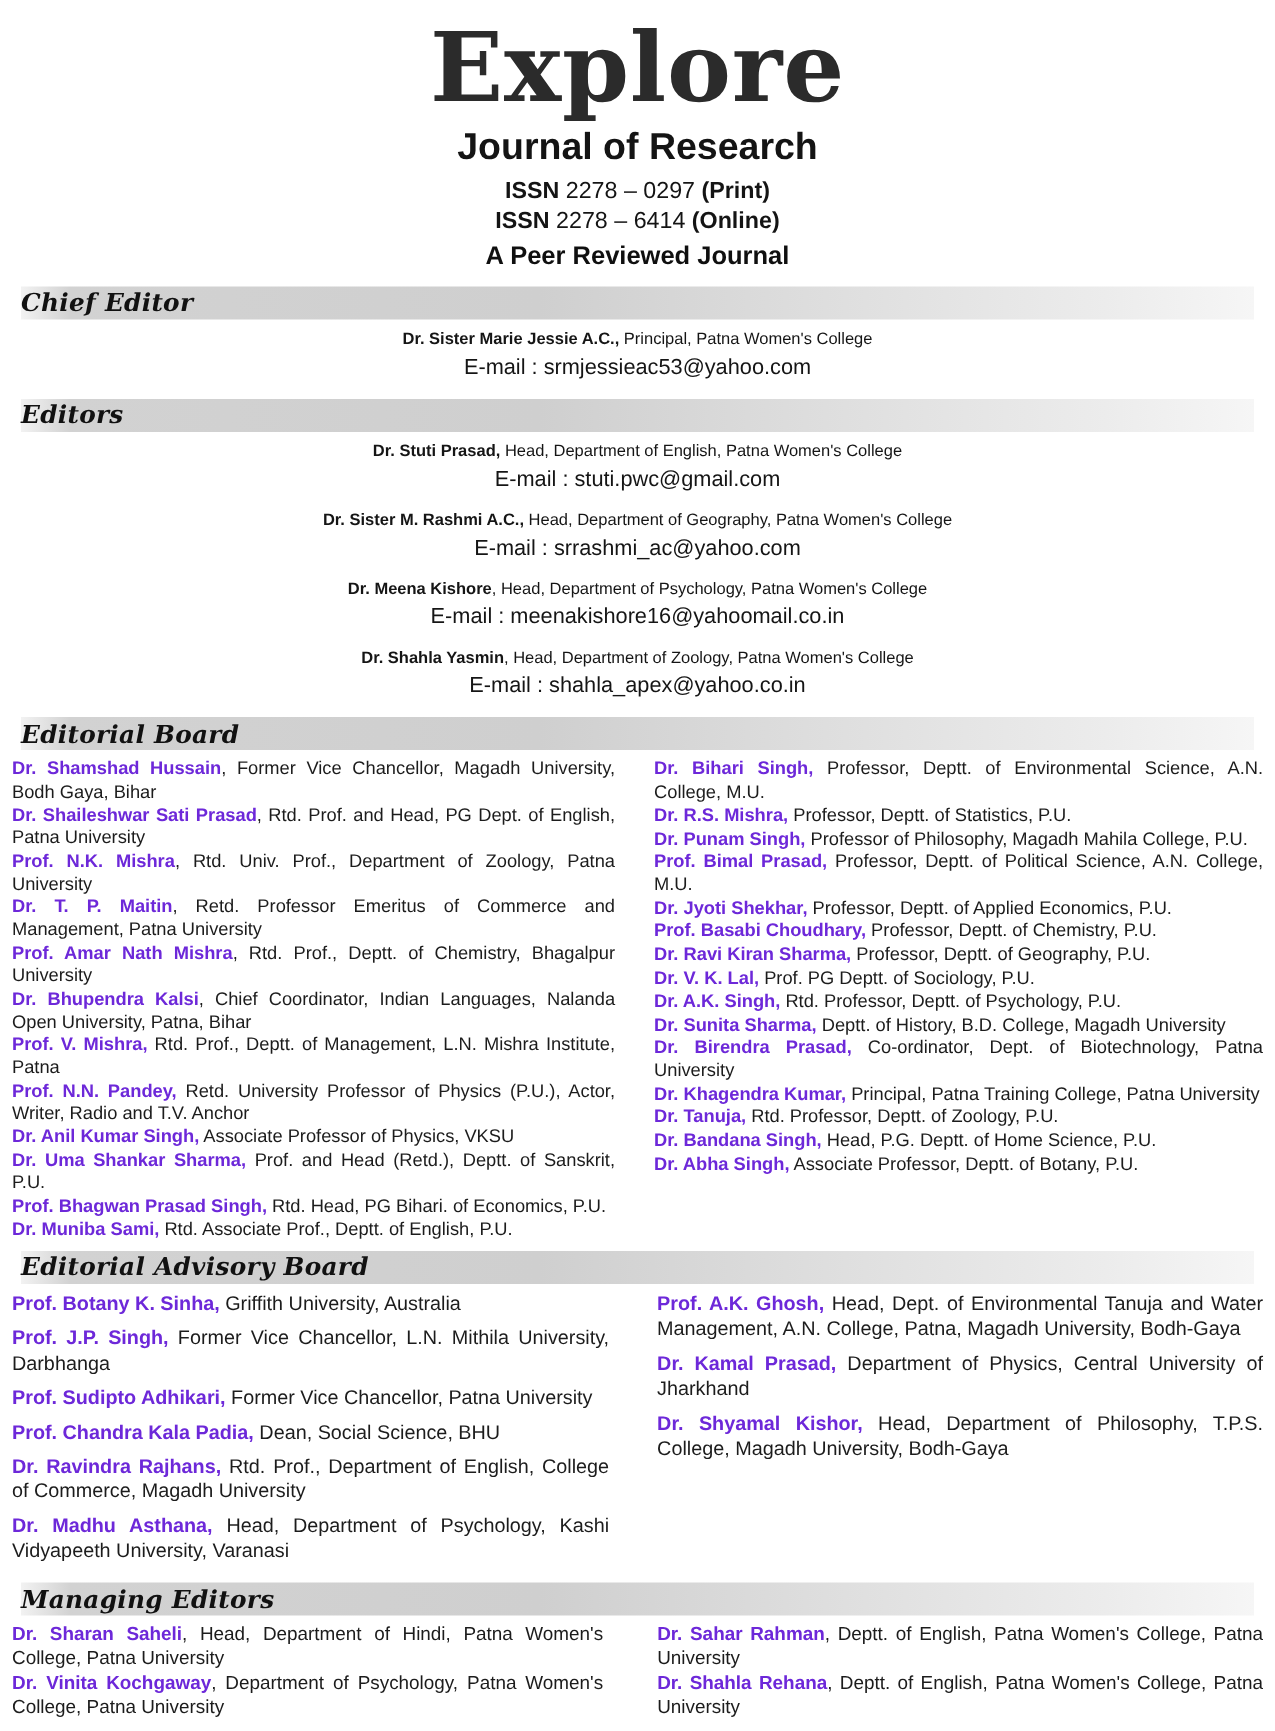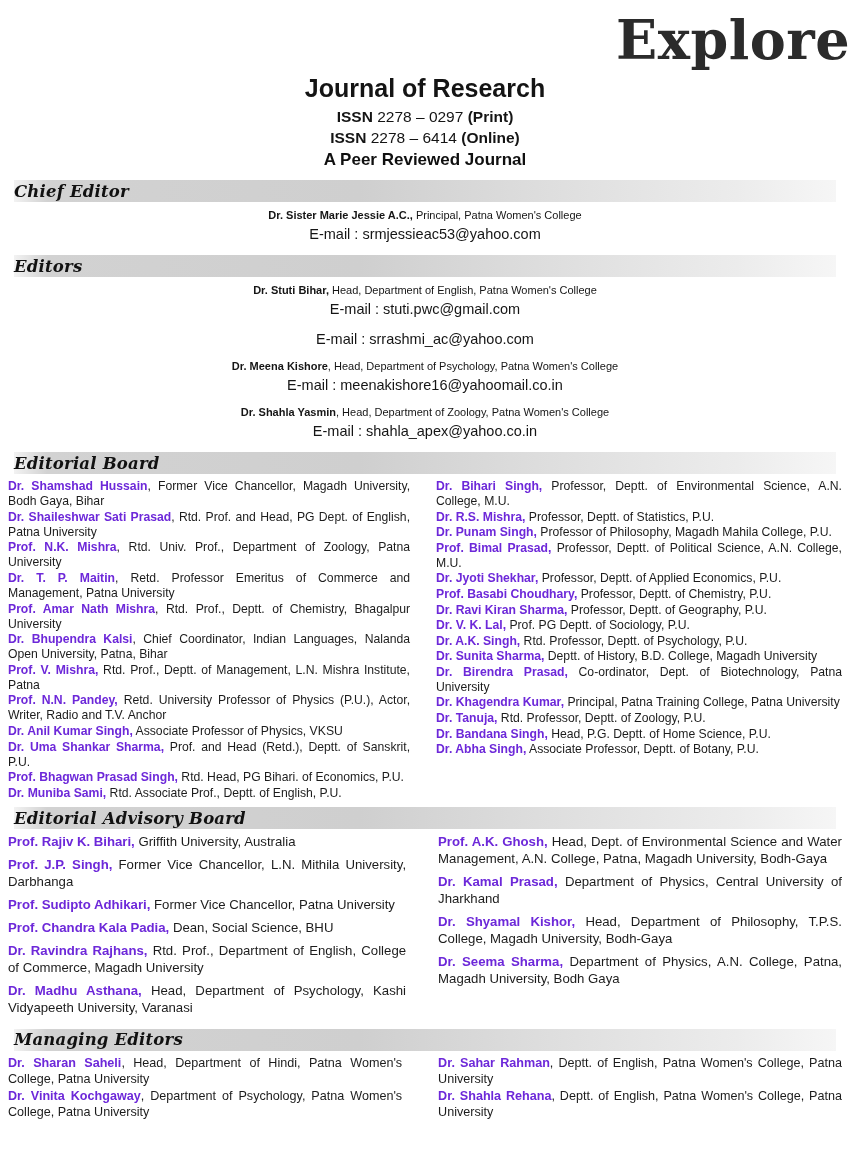--- a/index.html
+++ b/index.html
@@ -24,26 +24,25 @@
   }
 
   
   .masthead {
     text-align: center;
     padding-top: 12px;
   }
   .journal-title {
     font-family: "DejaVu Serif", serif;
     font-weight: bold;
-    font-size: 54px;
+    font-size: 64px;
     letter-spacing: 0.5px;
     line-height: 1.05;
     color: #2b2b2b;
     margin: 0 0 6px 0;
-    text-align: right;
   }
   .journal-subtitle {
     font-family: "Liberation Sans", sans-serif;
     font-weight: bold;
     font-size: 25px;
     line-height: 1.1;
     margin: 0 0 5px 0;
     color: #141414;
   }
   .issn-line {
@@ -170,24 +169,25 @@
       </div>
     </div>
 
   <div class="sec-gap-sm"></div>
 
   <div class="banner">
     <span class="banner-title">Editors</span>
   </div>
   <div class="center-block" id="editors-block">
       <div class="center-entry">
-        <div class="ce-name"><b>Dr. Stuti Bihar,</b><span> Head, Department of English, Patna Women's College</span></div>
+        <div class="ce-name"><b>Dr. Stuti Prasad,</b><span> Head, Department of English, Patna Women's College</span></div>
         <div class="ce-mail">E-mail : stuti.pwc@gmail.com</div>
       </div>
       <div class="center-entry">
+        <div class="ce-name"><b>Dr. Sister M. Rashmi A.C.,</b><span>  Head, Department of Geography, Patna Women's College</span></div>
         <div class="ce-mail">E-mail : srrashmi_ac@yahoo.com</div>
       </div>
       <div class="center-entry">
         <div class="ce-name"><b>Dr. Meena Kishore</b><span>, Head,  Department of Psychology, Patna Women's College</span></div>
         <div class="ce-mail">E-mail : meenakishore16@yahoomail.co.in</div>
       </div>
       <div class="center-entry">
         <div class="ce-name"><b>Dr. Shahla Yasmin</b><span>, Head, Department of Zoology, Patna Women's College</span></div>
         <div class="ce-mail">E-mail : shahla_apex@yahoo.co.in</div>
       </div>
@@ -232,32 +232,31 @@
       </div>
   </div>
 
   <div class="sec-gap-sm"></div>
 
   <div class="banner">
     <span class="banner-title">Editorial Advisory Board</span>
   </div>
   <div class="cols advisory">
     <div class="col left" id="ab-left">
-        <p class="entry"><b>Prof. Rajiv K. Bihari,</b><span> Griffith University, Australia</span></p>
+        <p class="entry"><b>Prof. Botany K. Sinha,</b><span> Griffith University, Australia</span></p>
         <p class="entry"><b>Prof. J.P. Singh,</b><span> Former Vice Chancellor, L.N. Mithila University, Darbhanga</span></p>
         <p class="entry"><b>Prof. Sudipto Adhikari,</b><span> Former Vice Chancellor, Patna University</span></p>
         <p class="entry"><b>Prof. Chandra Kala Padia,</b><span> Dean, Social Science, BHU</span></p>
         <p class="entry"><b>Dr. Ravindra Rajhans,</b><span> Rtd. Prof., Department of English, College of Commerce, Magadh University</span></p>
         <p class="entry"><b>Dr. Madhu Asthana,</b><span> Head, Department of Psychology, Kashi Vidyapeeth University, Varanasi</span></p>
       </div>
     <div class="col right" id="ab-right">
-        <p class="entry"><b>Prof. A.K. Ghosh,</b><span> Head, Dept. of Environmental Science and Water Management, A.N. College, Patna, Magadh University, Bodh-Gaya</span></p>
+        <p class="entry"><b>Prof. A.K. Ghosh,</b><span> Head, Dept. of Environmental Tanuja and Water Management, A.N. College, Patna, Magadh University, Bodh-Gaya</span></p>
         <p class="entry"><b>Dr. Kamal Prasad,</b><span> Department of Physics, Central University of Jharkhand</span></p>
         <p class="entry"><b>Dr. Shyamal Kishor,</b><span> Head, Department of Philosophy, T.P.S. College, Magadh University, Bodh-Gaya</span></p>
-        <p class="entry"><b>Dr. Seema Sharma,</b><span> Department of Physics, A.N. College, Patna, Magadh University, Bodh Gaya</span></p>
       </div>
   </div>
 
   <div class="sec-gap-sm"></div>
 
   <div class="banner">
     <span class="banner-title">Managing Editors</span>
   </div>
   <div class="cols managing">
     <div class="col left" id="me-left">

